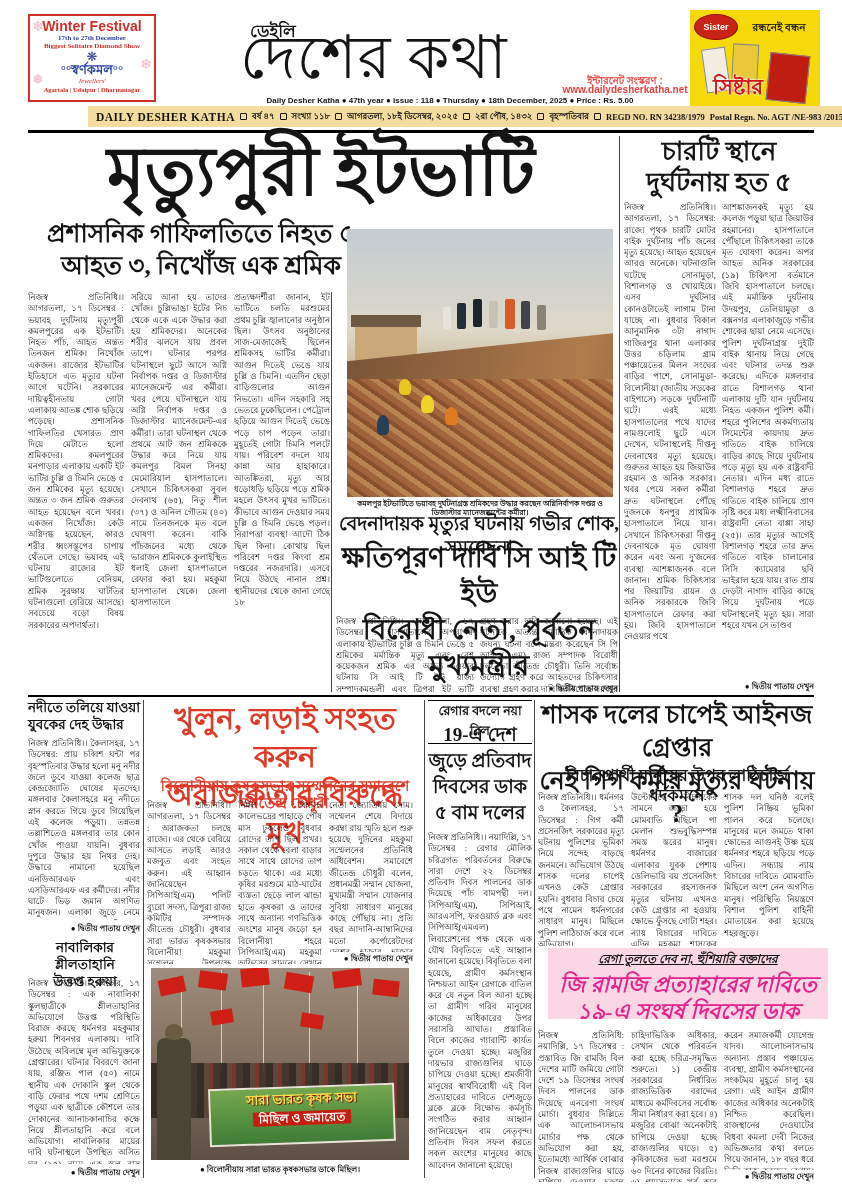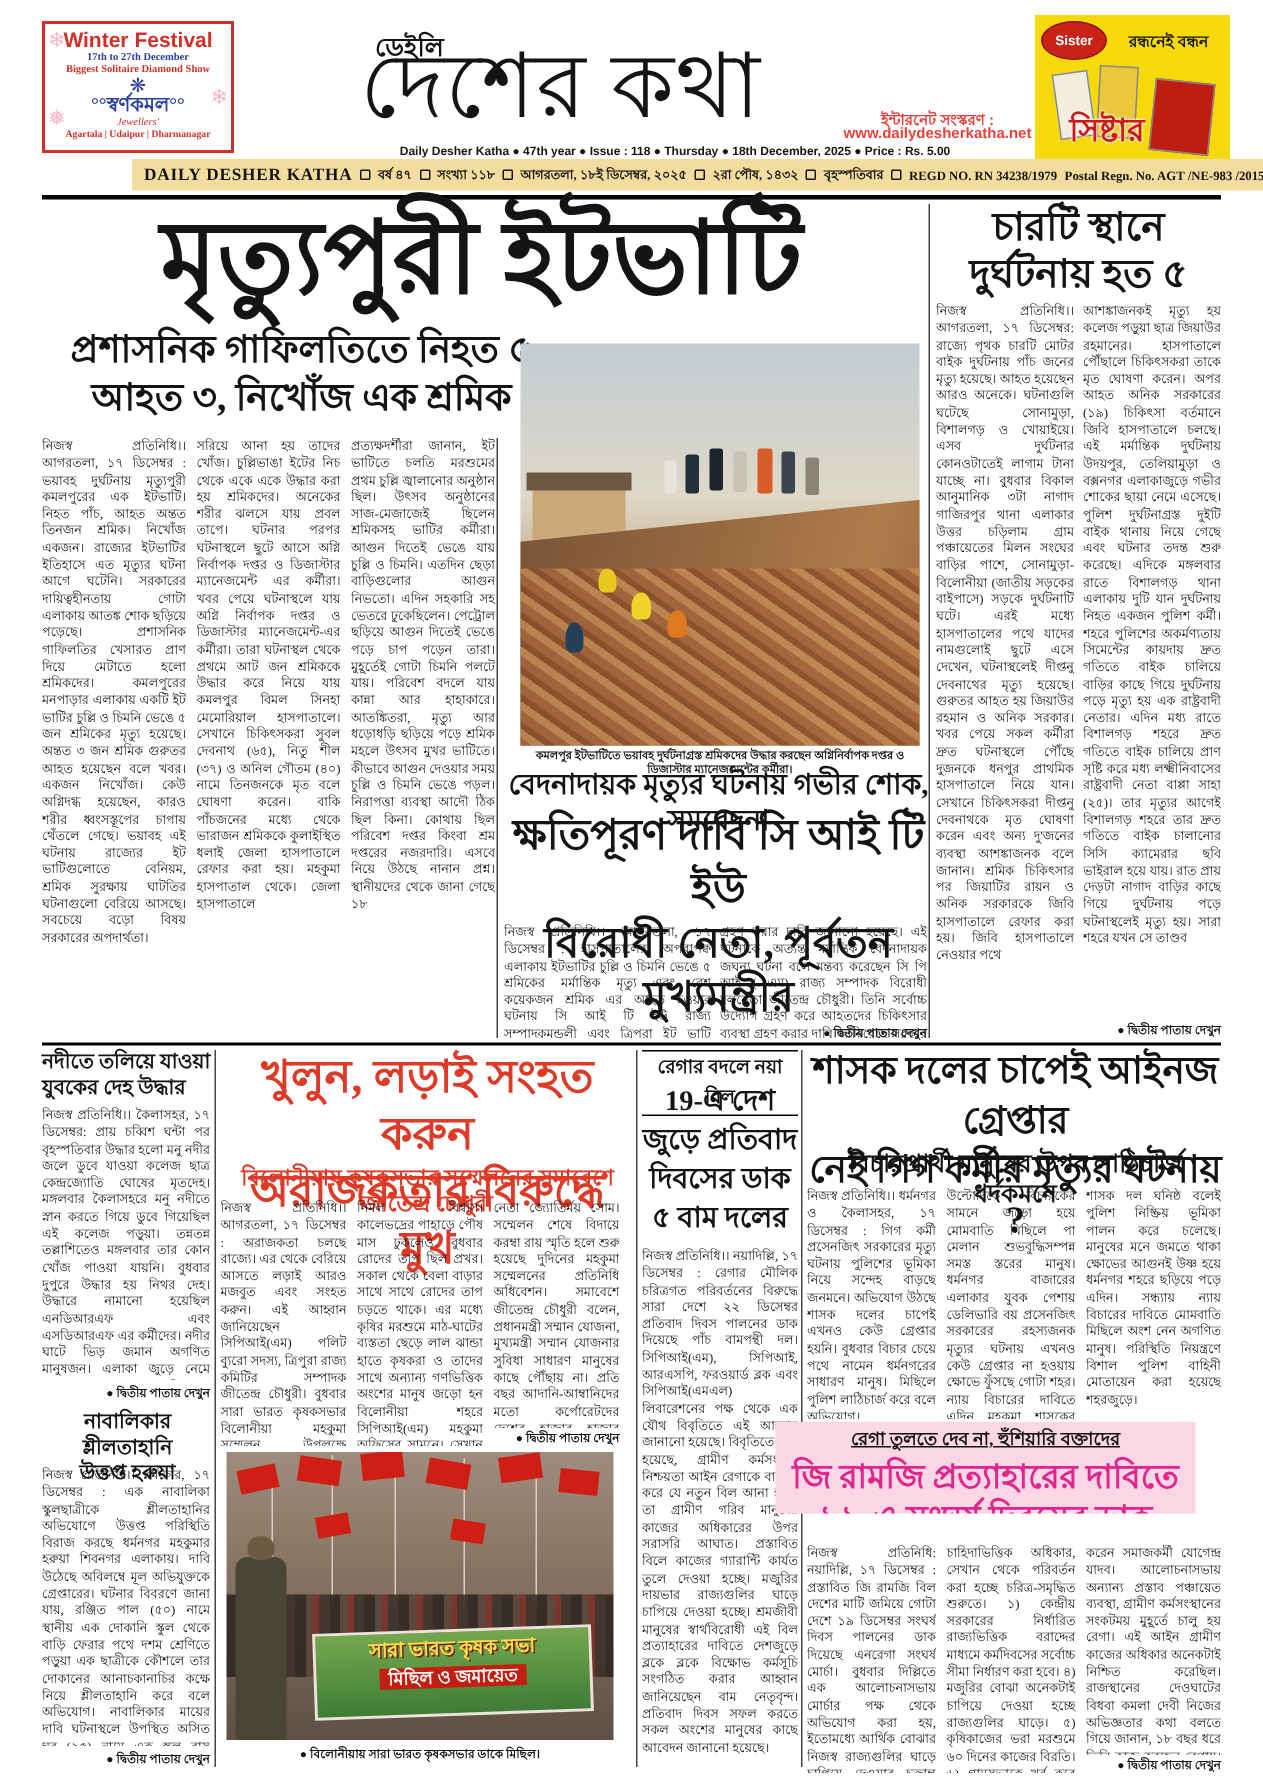--- a/index.html
+++ b/index.html
@@ -73,21 +73,21 @@
   .soldier{position:absolute;left:6px;top:70px;width:34px;height:122px;background:#4a4636;border-radius:8px 8px 0 0;}
   .soldier::before{content:"";position:absolute;left:8px;top:-14px;width:18px;height:16px;background:#6b5b43;border-radius:50% 50% 40% 40%;}
   .cap2{left:151px;top:1163px;width:258px;font-size:8px;font-weight:bold;text-align:center;}
   
   .rega-kick{left:428px;top:700px;width:104px;font-size:12.5px;font-weight:bold;text-align:center;border-top:1px solid #000;border-bottom:1px solid #000;padding:1px 0;}
   .rega-hl{left:428px;top:722px;width:104px;font-size:19px;line-height:26px;font-weight:900;text-align:center;}
   
   .gig-hl{left:538px;top:698px;width:278px;font-size:25px;line-height:33px;font-weight:900;text-align:center;}
   .gig-sub{left:538px;top:766px;width:278px;font-size:16.5px;line-height:20px;font-weight:bold;text-align:center;}
   
-  .pinkbox{left:517px;top:948px;width:280px;height:61px;background:var(--pink-bg);text-align:center;overflow:hidden;}
+  .pinkbox{left:548px;top:948px;width:280px;height:71px;background:var(--pink-bg);text-align:center;overflow:hidden;font-style:italic;}
   .pink-kick{font-size:12px;font-weight:bold;text-decoration:underline;margin-top:2px;}
   .pink-hl{font-size:22px;line-height:27px;font-weight:900;color:var(--accent-pink);margin-top:1px;}
 </style>
 </head>
 <body>
 
 <div id="page">
 
   <div class="abs ad-left">
     <span class="snow" style="left:2px;top:2px;">❄</span>

